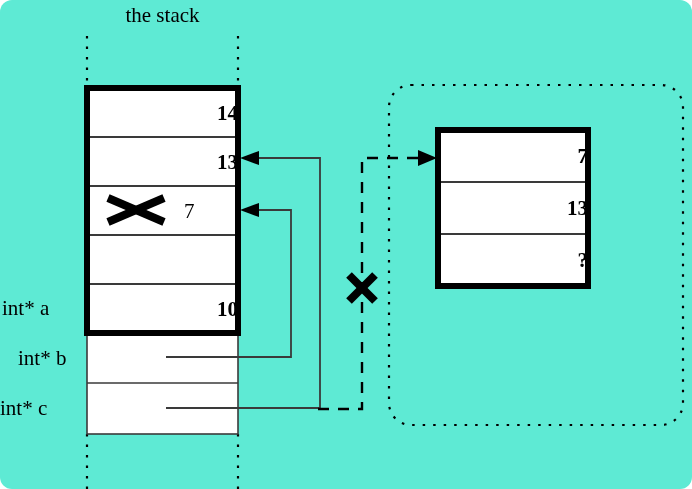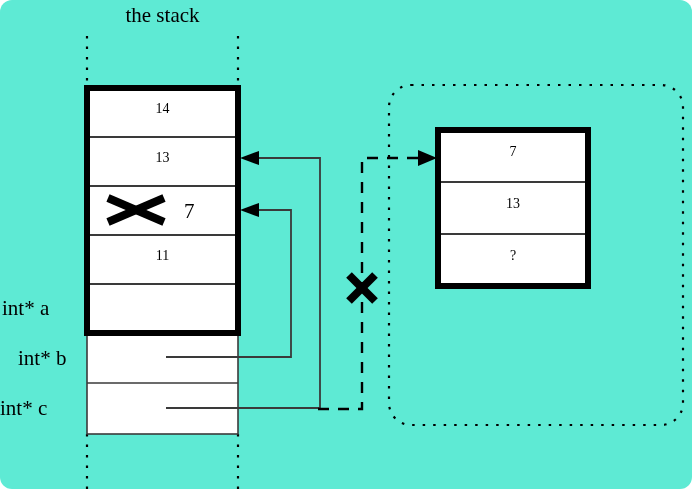--- a/index.html
+++ b/index.html
@@ -25,24 +25,25 @@
   }
   .title-text {
     position: absolute;
     font-size: 21px;
     color: #000;
     white-space: nowrap;
     text-align: center;
   }
   .cell-text {
     position: absolute;
-    font-size: 14px;
+    font-size: 21px;
     color: #000;
     white-space: nowrap;
-    text-align: center;
+    text-align: right;
+    font-weight: bold;
   }
   .var-label {
     position: absolute;
     font-size: 21px;
     color: #000;
     white-space: nowrap;
     text-align: center;
   }
   .overlay-num {
     position: absolute;
@@ -104,21 +105,21 @@
     <line x1="441" y1="182" x2="585" y2="182" stroke="#3a3a3a" stroke-width="1.8"></line>
     <line x1="441" y1="234" x2="585" y2="234" stroke="#3a3a3a" stroke-width="1.8"></line>
 
   </svg>
 
   <div class="title-text" style="left:87px; top:3px; width:151px;">the stack</div>
 
   <div class="cell-text" style="left:87px; top:101px; width:151px;">14</div>
   <div class="cell-text" style="left:87px; top:150px; width:151px;">13</div>
   <div class="overlay-num" style="left:184px; top:199px;">7</div>
-  <div class="cell-text" style="left:87px; top:248px; width:151px;">11</div>
+  <div class="cell-text" style="left:87px; top:297px; width:151px;">10</div>
 
   <div class="cell-text" style="left:438px; top:144px; width:150px;">7</div>
   <div class="cell-text" style="left:438px; top:196px; width:150px;">13</div>
   <div class="cell-text" style="left:438px; top:248px; width:150px;">?</div>
 
   <div class="var-label" style="left:2px; top:296px;">int* a</div>
   <div class="var-label" style="left:18px; top:346px;">int* b</div>
   <div class="var-label" style="left:0; top:396px;">int* c</div>
 
 </div>

